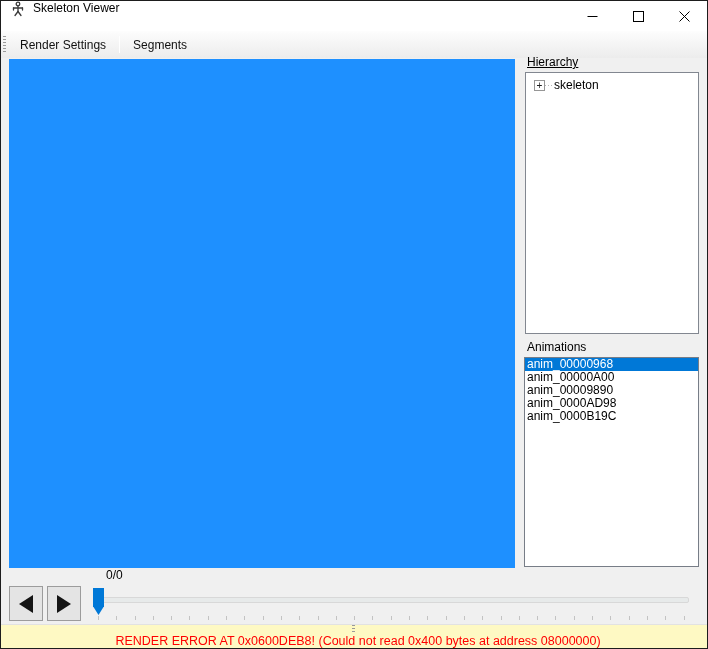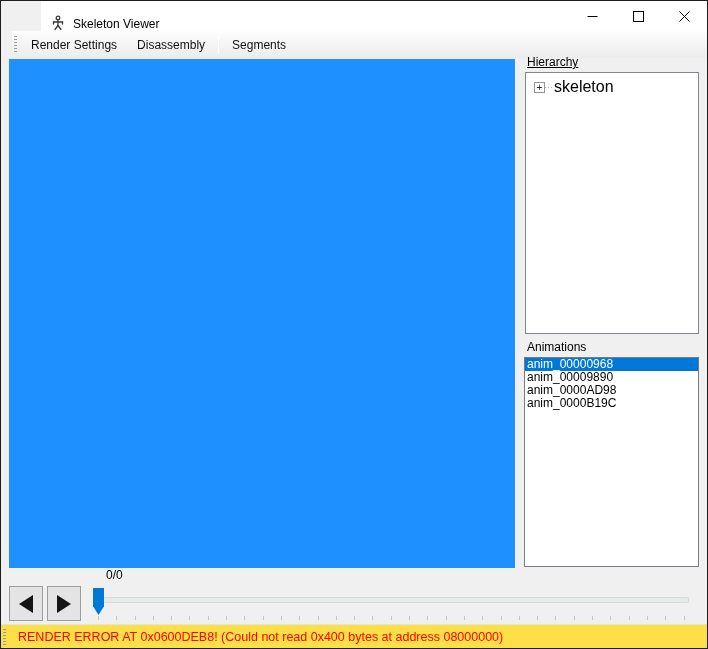--- a/index.html
+++ b/index.html
@@ -12,34 +12,34 @@
     border: 1px solid #1d1d1d;
     overflow: hidden;
     font-size: 12px;
     color: #000;
   }
 
   
   .titlebar {
     position: absolute; top: 0; left: 0; right: 0; height: 30px;
     background: #FFFFFF;
-    display: flex; align-items: flex-end; margin-left: 40px;
+    display: flex; align-items: flex-start;
   }
   .app-icon { margin-left: 9px; width: 16px; height: 16px; flex: 0 0 auto; }
   .title-text { margin-left: 7px; font-size: 12px; color: #000; }
   .caption-buttons { margin-left: auto; display: flex; height: 100%; }
   .caption-btn {
     width: 46px; height: 100%;
     display: flex; align-items: center; justify-content: center;
     background: #FFFFFF;
   }
 
   
   .toolbar {
-    position: absolute; top: 30px; left: 11px; right: 0; height: 27px;
+    position: absolute; top: 30px; left: 0; right: 0; height: 27px;
     background: linear-gradient(#FDFDFD, #ECECEC);
     display: flex; align-items: center;
   }
   .grip-v {
     width: 3px; height: 18px; margin-left: 2px; margin-right: 4px;
     background: repeating-linear-gradient(to bottom, #9a9a9a 0 1px, transparent 1px 3px);
   }
   .tool-item {
     padding: 4px 10px;
     font-size: 12px;
@@ -71,21 +71,21 @@
   .tree-expander {
     width: 11px; height: 11px; flex: 0 0 auto;
     border: 1px solid #969696; background: #fff;
     font-size: 10px; line-height: 9px; text-align: center;
     color: #222;
   }
   .tree-connector {
     width: 7px; height: 1px;
     background: repeating-linear-gradient(to right, #b5b5b5 0 1px, transparent 1px 3px);
   }
-  .tree-label { font-size: 16px; padding: 0 2px; }
+  .tree-label { font-size: 12px; padding: 0 2px; }
 
   .listbox {
     position: absolute; left: 523px; top: 356px; width: 175px; height: 210px;
     background: #FFFFFF; border: 1px solid #777d87;
     overflow: hidden; padding: 0;
   }
   .list-item {
     height: 13px; line-height: 13px;
     font-size: 12px; padding-left: 2px;
     white-space: nowrap;
@@ -124,22 +124,22 @@
     clip-path: polygon(0 0, 100% 0, 100% 68%, 50% 100%, 0 68%);
   }
   .slider-ticks {
     position: absolute; left: 5px; top: 31px; width: 588px; height: 4px;
     background: repeating-linear-gradient(to right, #c3c3c3 0 1px, transparent 1px 18.3px);
   }
 
   
   .statusbar {
     position: absolute; left: 0; right: 0; bottom: 0; height: 24px;
-    background: #fde047; border-top: 1px solid #e2e2e2;
-    display: flex; align-items: center;
+    background: #fef9c3; border-top: 1px solid #e2e2e2;
+    display: flex; align-items: center; flex-direction: column;
   }
   .statusbar .grip-v { height: 16px; }
   .status-text { margin-left: 8px; font-size: 12.5px; color: #FF0000; white-space: nowrap; }
 </style>
 </head>
 <body>
 
 <div class="window">
 
   <div class="titlebar">
@@ -171,39 +171,39 @@
           <line x1="0.5" y1="0.5" x2="10.5" y2="10.5" stroke="#000" stroke-width="1"></line>
           <line x1="10.5" y1="0.5" x2="0.5" y2="10.5" stroke="#000" stroke-width="1"></line>
         </svg>
       </div>
     </div>
   </div>
 
   <div class="toolbar">
     <div class="grip-v"></div>
     <span class="tool-item">Render Settings</span>
-    <span class="tool-item">Disassembly</span>
     <div class="tool-sep"></div>
     <span class="tool-item">Segments</span>
   </div>
 
   <div class="viewport"></div>
 
   <div class="panel-label label-hierarchy">Hierarchy</div>
   <div class="treeview">
     <div class="tree-node">
       <span class="tree-expander">+</span>
       <span class="tree-connector"></span>
       <span class="tree-label">skeleton</span>
     </div>
   </div>
 
   <div class="panel-label label-animations">Animations</div>
   <div class="listbox">
     <div class="list-item selected">anim_00000968</div>
+    <div class="list-item">anim_00000A00</div>
     <div class="list-item">anim_00009890</div>
     <div class="list-item">anim_0000AD98</div>
     <div class="list-item">anim_0000B19C</div>
   </div>
 
   <div class="nav-btn btn-prev">
     <span class="tri-left"></span>
   </div>
   <div class="nav-btn btn-next">
     <span class="tri-right"></span>

